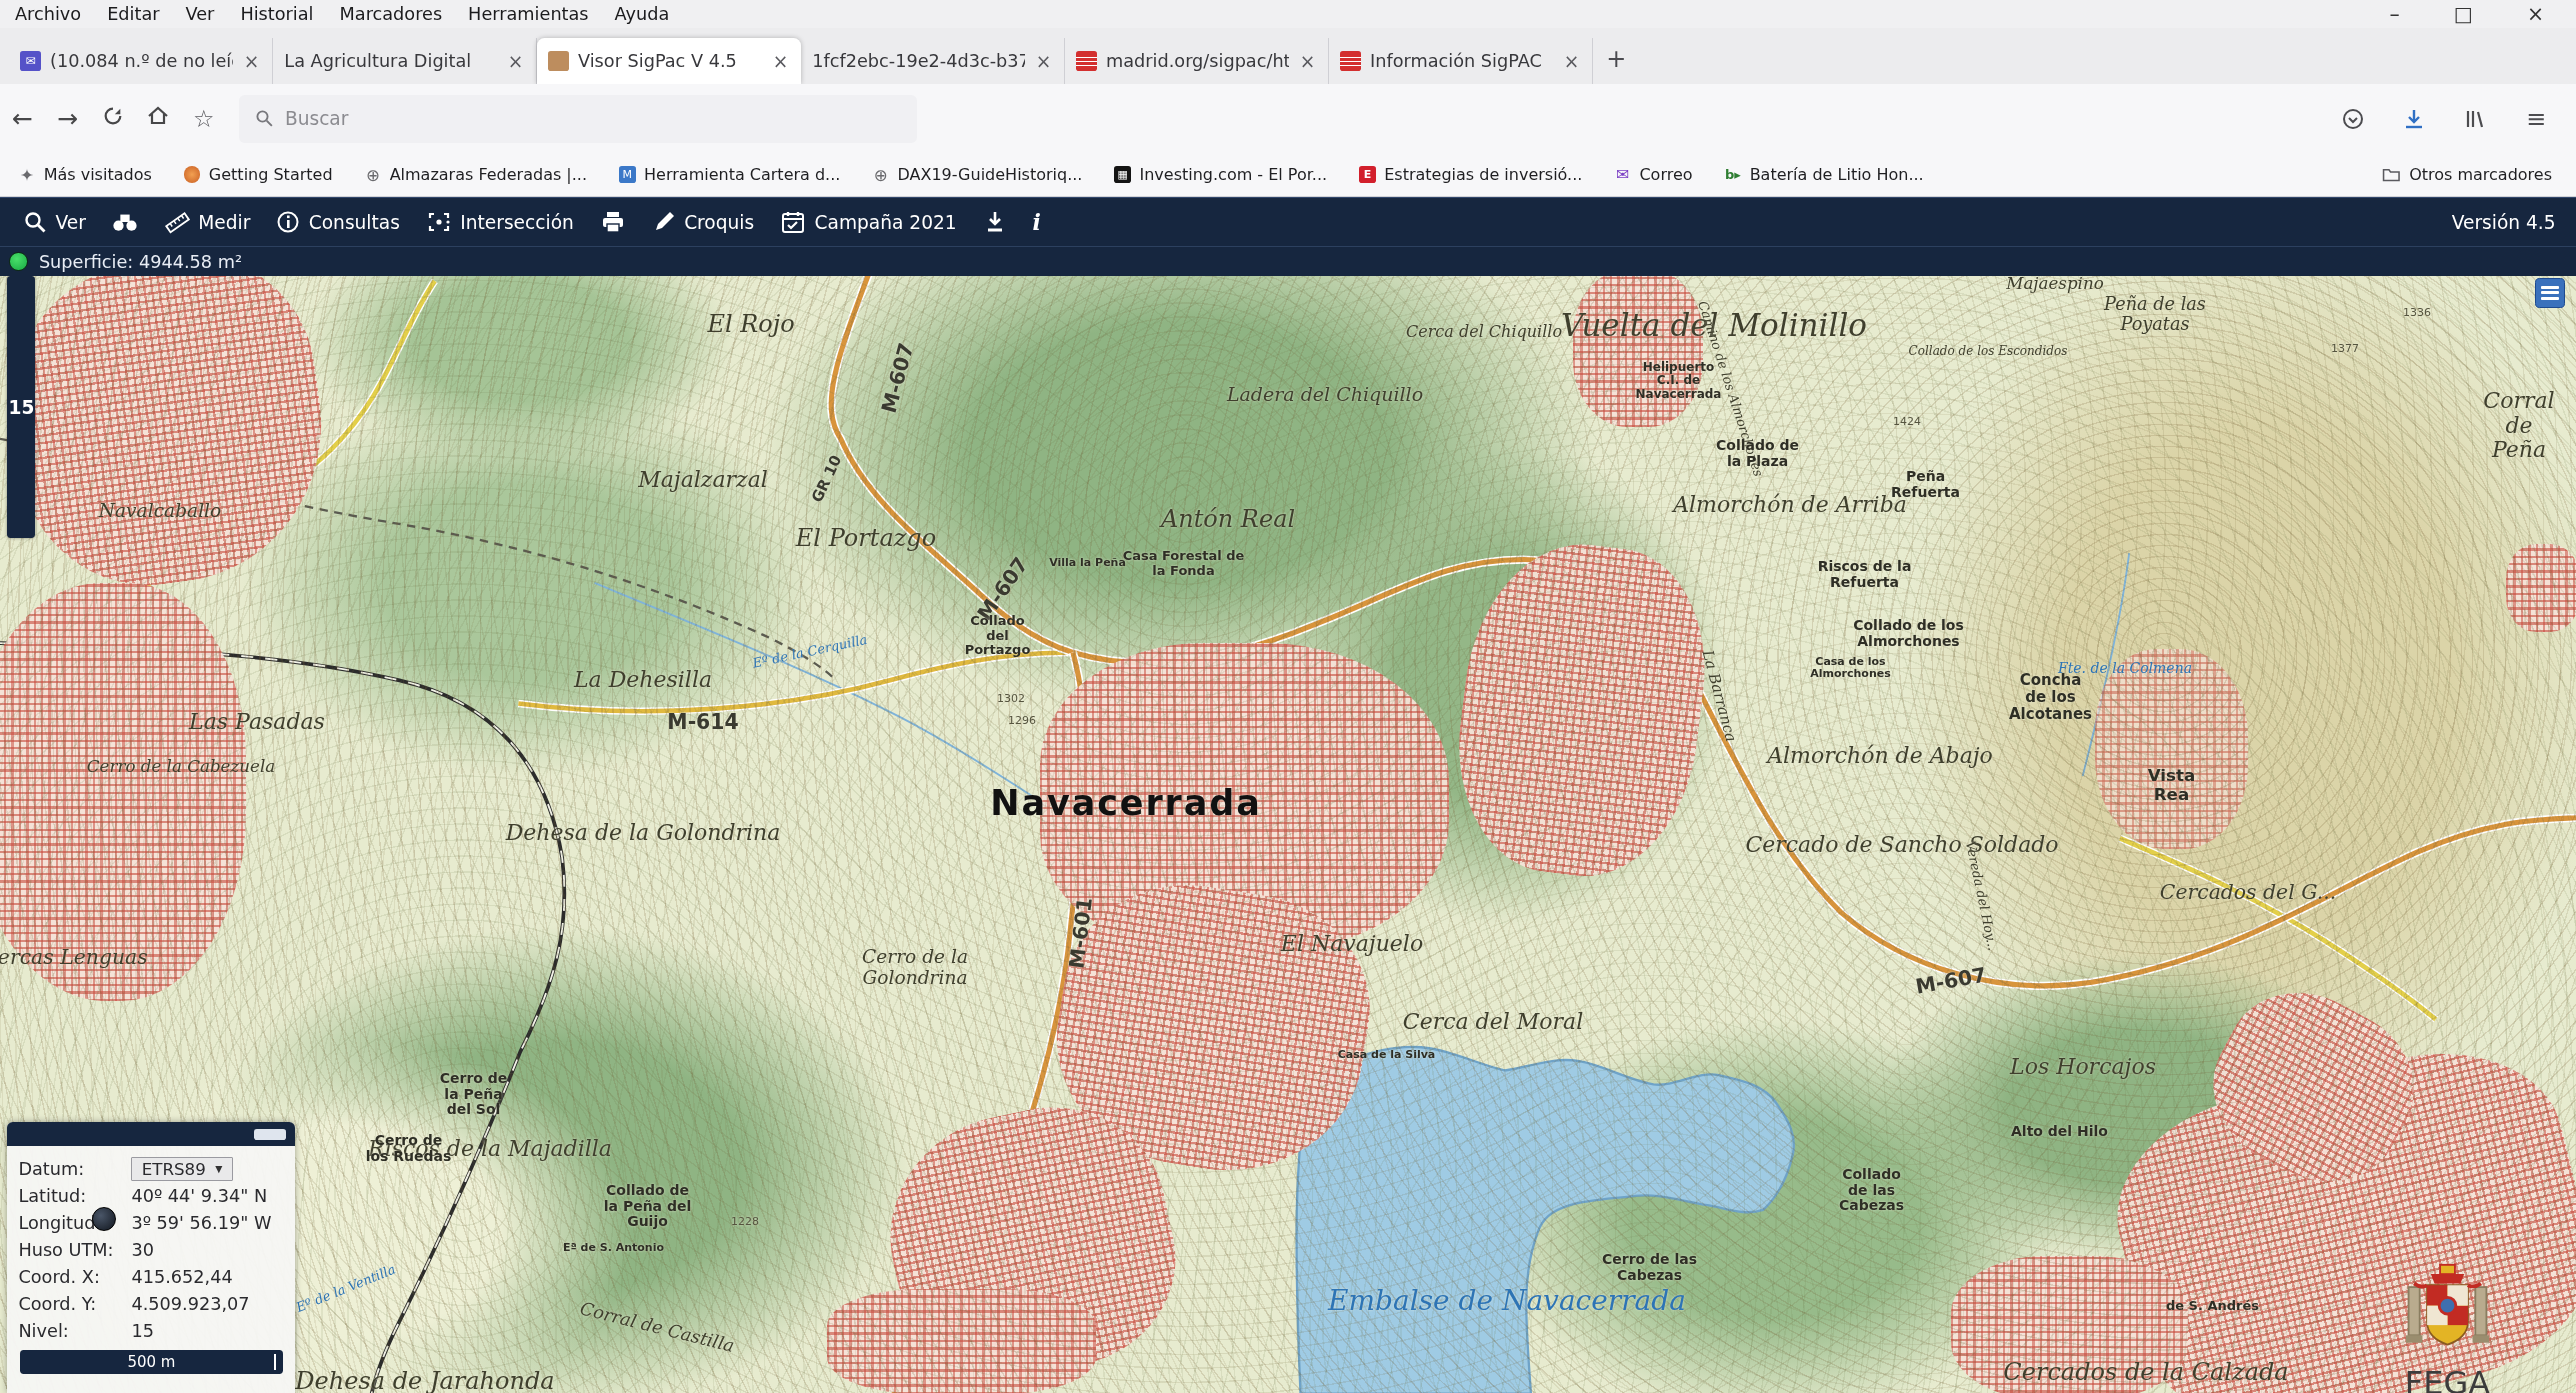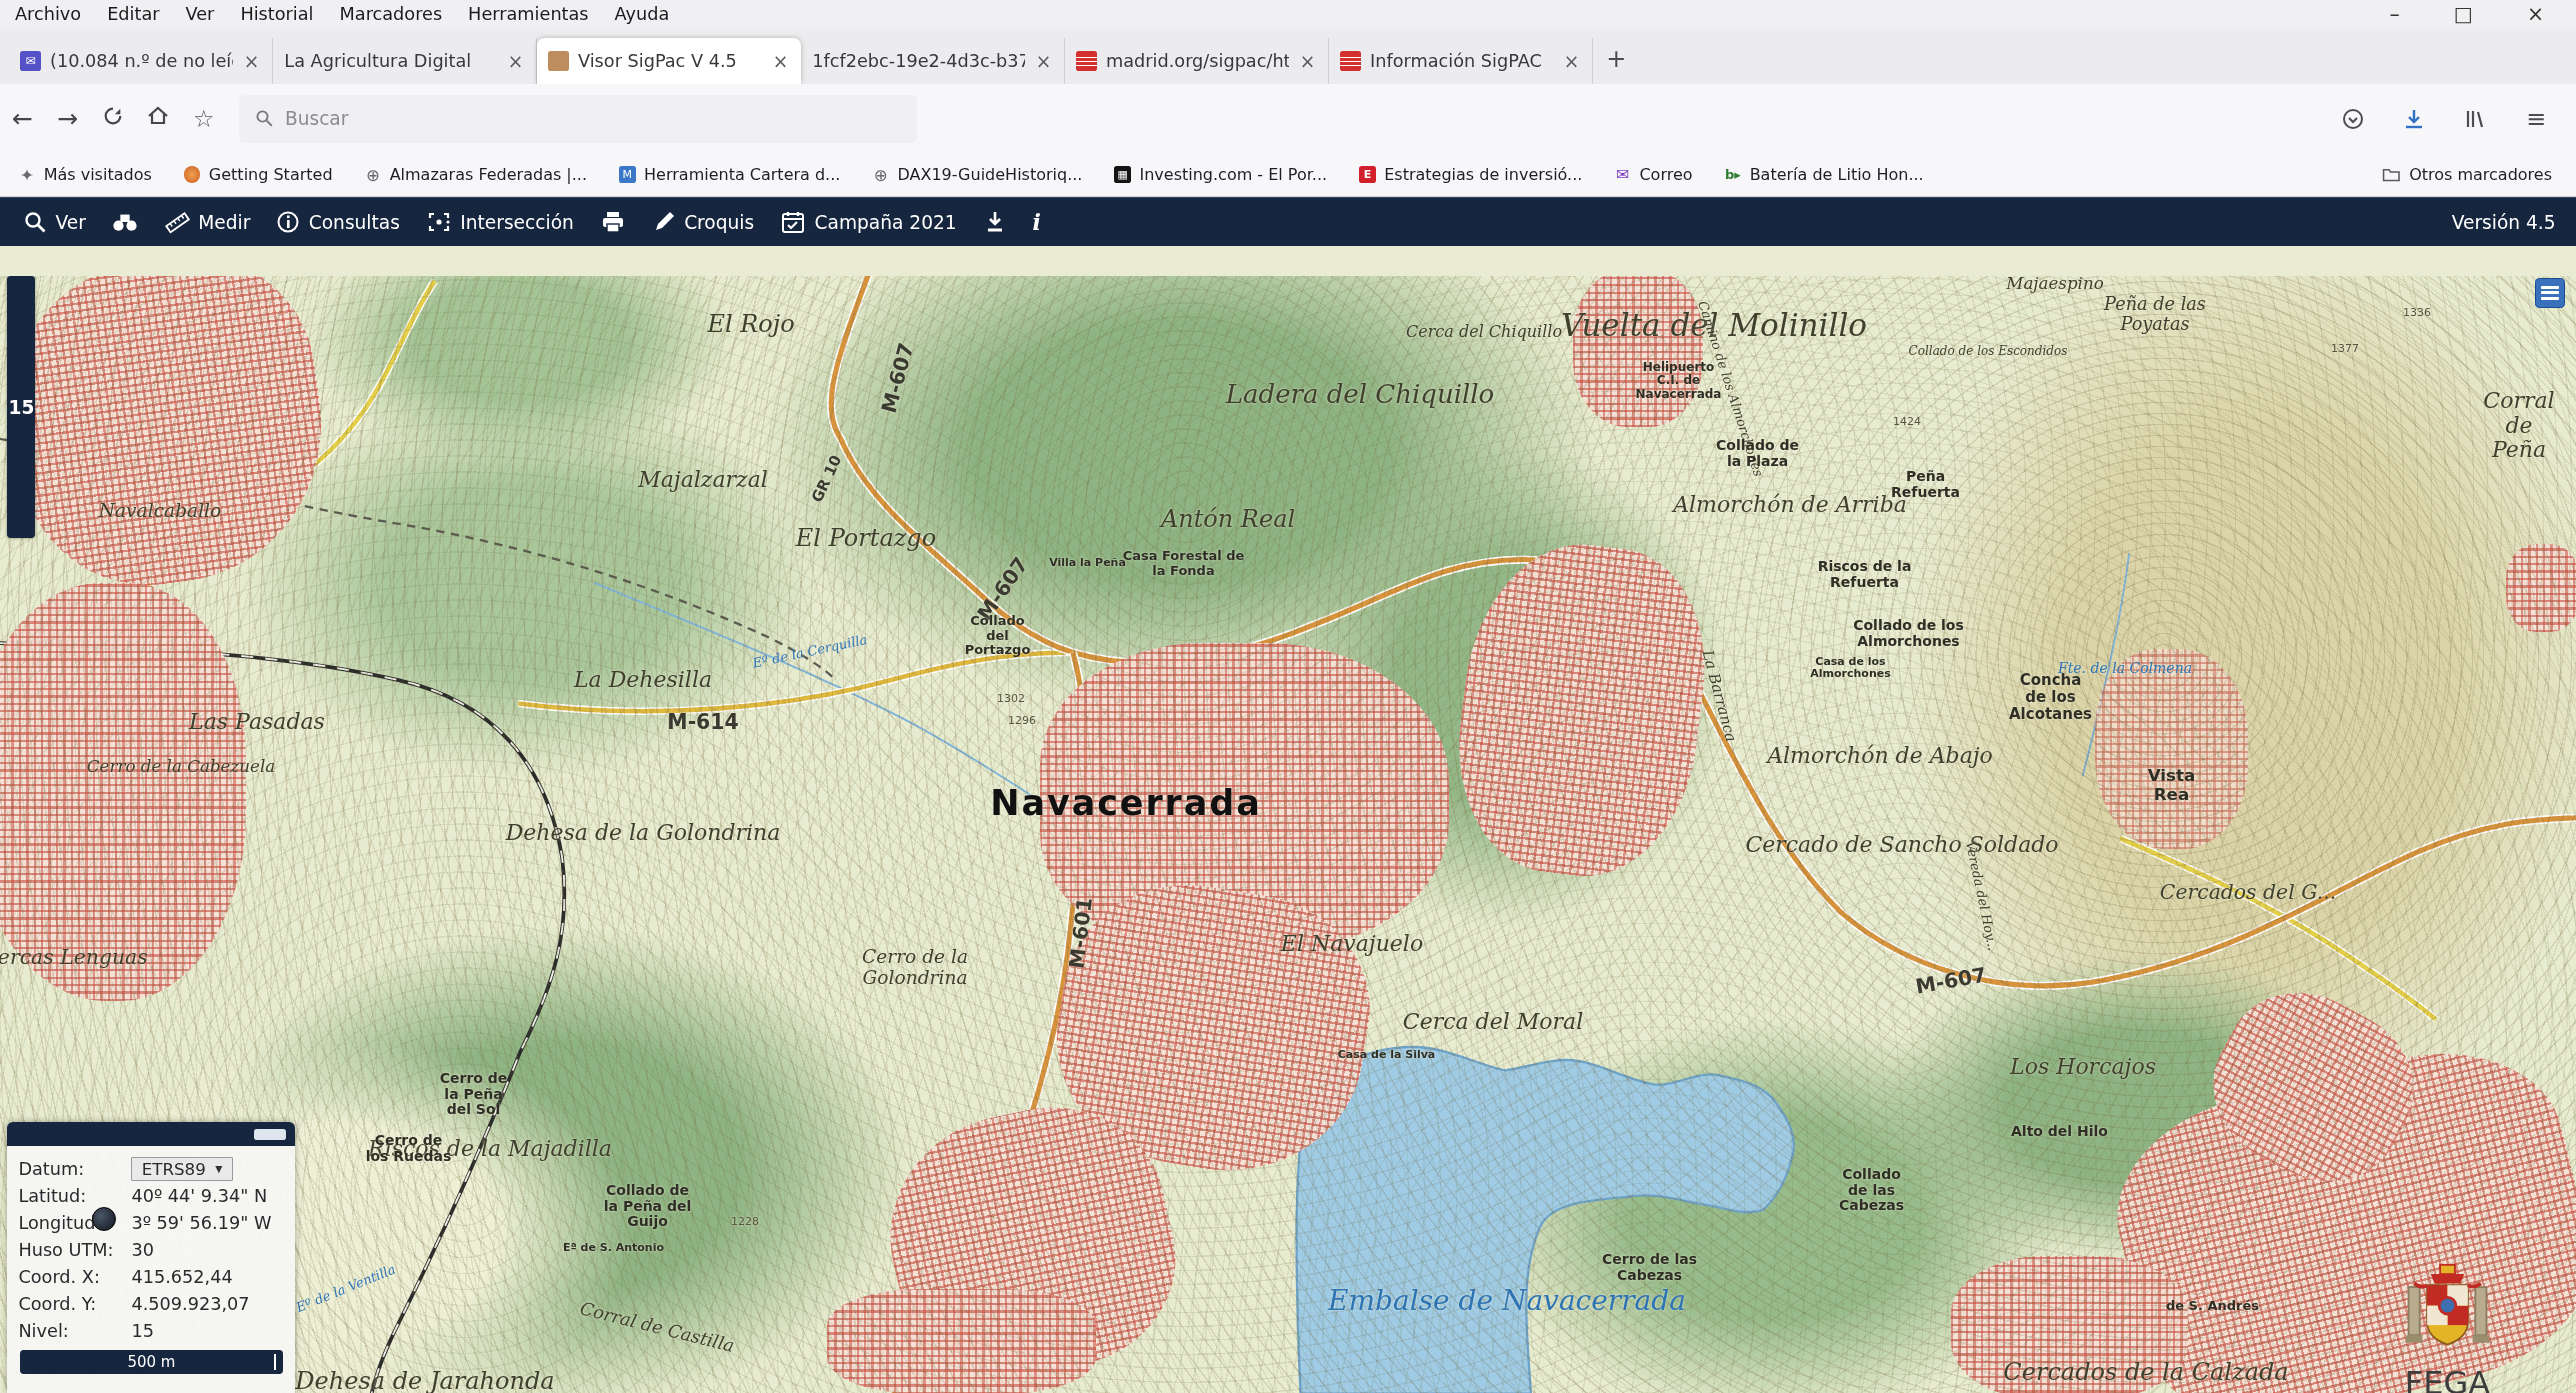--- a/index.html
+++ b/index.html
@@ -346,20 +346,24 @@
     <span class="spbtn">
       <svg width="24" height="24" viewBox="0 0 24 24">
           <path d="M12 2v11M7 9l5 5 5-5" fill="none" stroke="#fff" stroke-width="2.6"></path>
           <path d="M5 20h14" stroke="#fff" stroke-width="3"></path>
         </svg>
     </span>
     <span class="spbtn" style="font-family:'DejaVu Serif',serif;font-style:italic;font-size:22px;font-weight:bold;">i</span>
     <span class="sp-version">Versión 4.5</span>
   </div>
 
+  <div class="surface-bar">
+    <span class="green-dot"></span>
+    <span>Superficie: 4944.58 m²</span>
+  </div>
 
   <div class="map">
 
     <div class="blob" style="left:1904px;top:-56px;width:706px;height:929px;background:radial-gradient(closest-side,#dbd4a8 55%,rgba(219,212,168,0));"></div>
     <div class="blob" style="left:762px;top:-84px;width:836px;height:520px;background:radial-gradient(closest-side,#8fb483 50%,rgba(143,180,131,0));"></div>
     <div class="blob" style="left:1282px;top:167px;width:446px;height:483px;background:radial-gradient(closest-side,#94b787 50%,rgba(148,183,135,0));"></div>
     <div class="blob" style="left:242px;top:111px;width:576px;height:390px;background:radial-gradient(closest-side,#aac79b 50%,rgba(170,199,155,0));"></div>
     <div class="blob" style="left:307px;top:-56px;width:427px;height:242px;background:radial-gradient(closest-side,#a5c496 50%,rgba(165,196,150,0));"></div>
     <div class="blob" style="left:204px;top:650px;width:706px;height:483px;background:radial-gradient(closest-side,#8fb483 52%,rgba(143,180,131,0));"></div>
     <div class="blob" style="left:1486px;top:743px;width:576px;height:399px;background:radial-gradient(closest-side,#97bb8a 50%,rgba(151,187,138,0));"></div>
@@ -408,21 +412,21 @@
     <div class="urban" style="left:2506px;top:268px;width:74px;height:88px;border-radius:40%;"></div>
 
     <div class="contours"></div>
 
     <div id="map-labels">
         <div class="mlabel " style="left: 751px; top: 48px; font-size: 24px;">El Rojo</div>
         <div class="mlabel " style="left: 703px; top: 204px;">Majalzarzal</div>
         <div class="mlabel " style="left: 866px; top: 262px; font-size: 24px;">El Portazgo</div>
         <div class="mlabel " style="left: 1228px; top: 243px; font-size: 24px;">Antón Real</div>
         <div class="mlabel " style="left: 1484px; top: 56px; font-size: 16px;">Cerca del Chiquillo</div>
-        <div class="mlabel " style="left: 1360px; top: 119px; font-size: 26px;">Ladera del Chiquillo</div>
+        <div class="mlabel " style="left: 1325px; top: 119px; font-size: 19px;">Ladera del Chiquillo</div>
         <div class="mlabel " style="left: 1714px; top: 49px; font-size: 31px;">Vuelta del Molinillo</div>
         <div class="mlabel " style="left: 2055px; top: 7.4px; font-size: 16.7px;">Majaespino</div>
         <div class="mlabel " style="left: 1988px; top: 56px; font-size: 12px; margin-top: 20px;">Collado de los Escondidos</div>
         <div class="mlabel " style="left: 2155px; top: 39px; font-size: 17.7px;">Peña de las
 Poyatas</div>
         <div class="mlabel " style="left: 2519px; top: 150px;">Corral de Peña</div>
         <div class="mlabel " style="left: 1790px; top: 229px;">Almorchón de Arriba</div>
         <div class="mlabel " style="left: 1880px; top: 480px;">Almorchón de Abajo</div>
         <div class="mlabel " style="left: 1902px; top: 569px;">Cercado de Sancho Soldado</div>
         <div class="mlabel " style="left: 2248px; top: 616px; font-size: 20.4px;">Cercados del G...</div>

